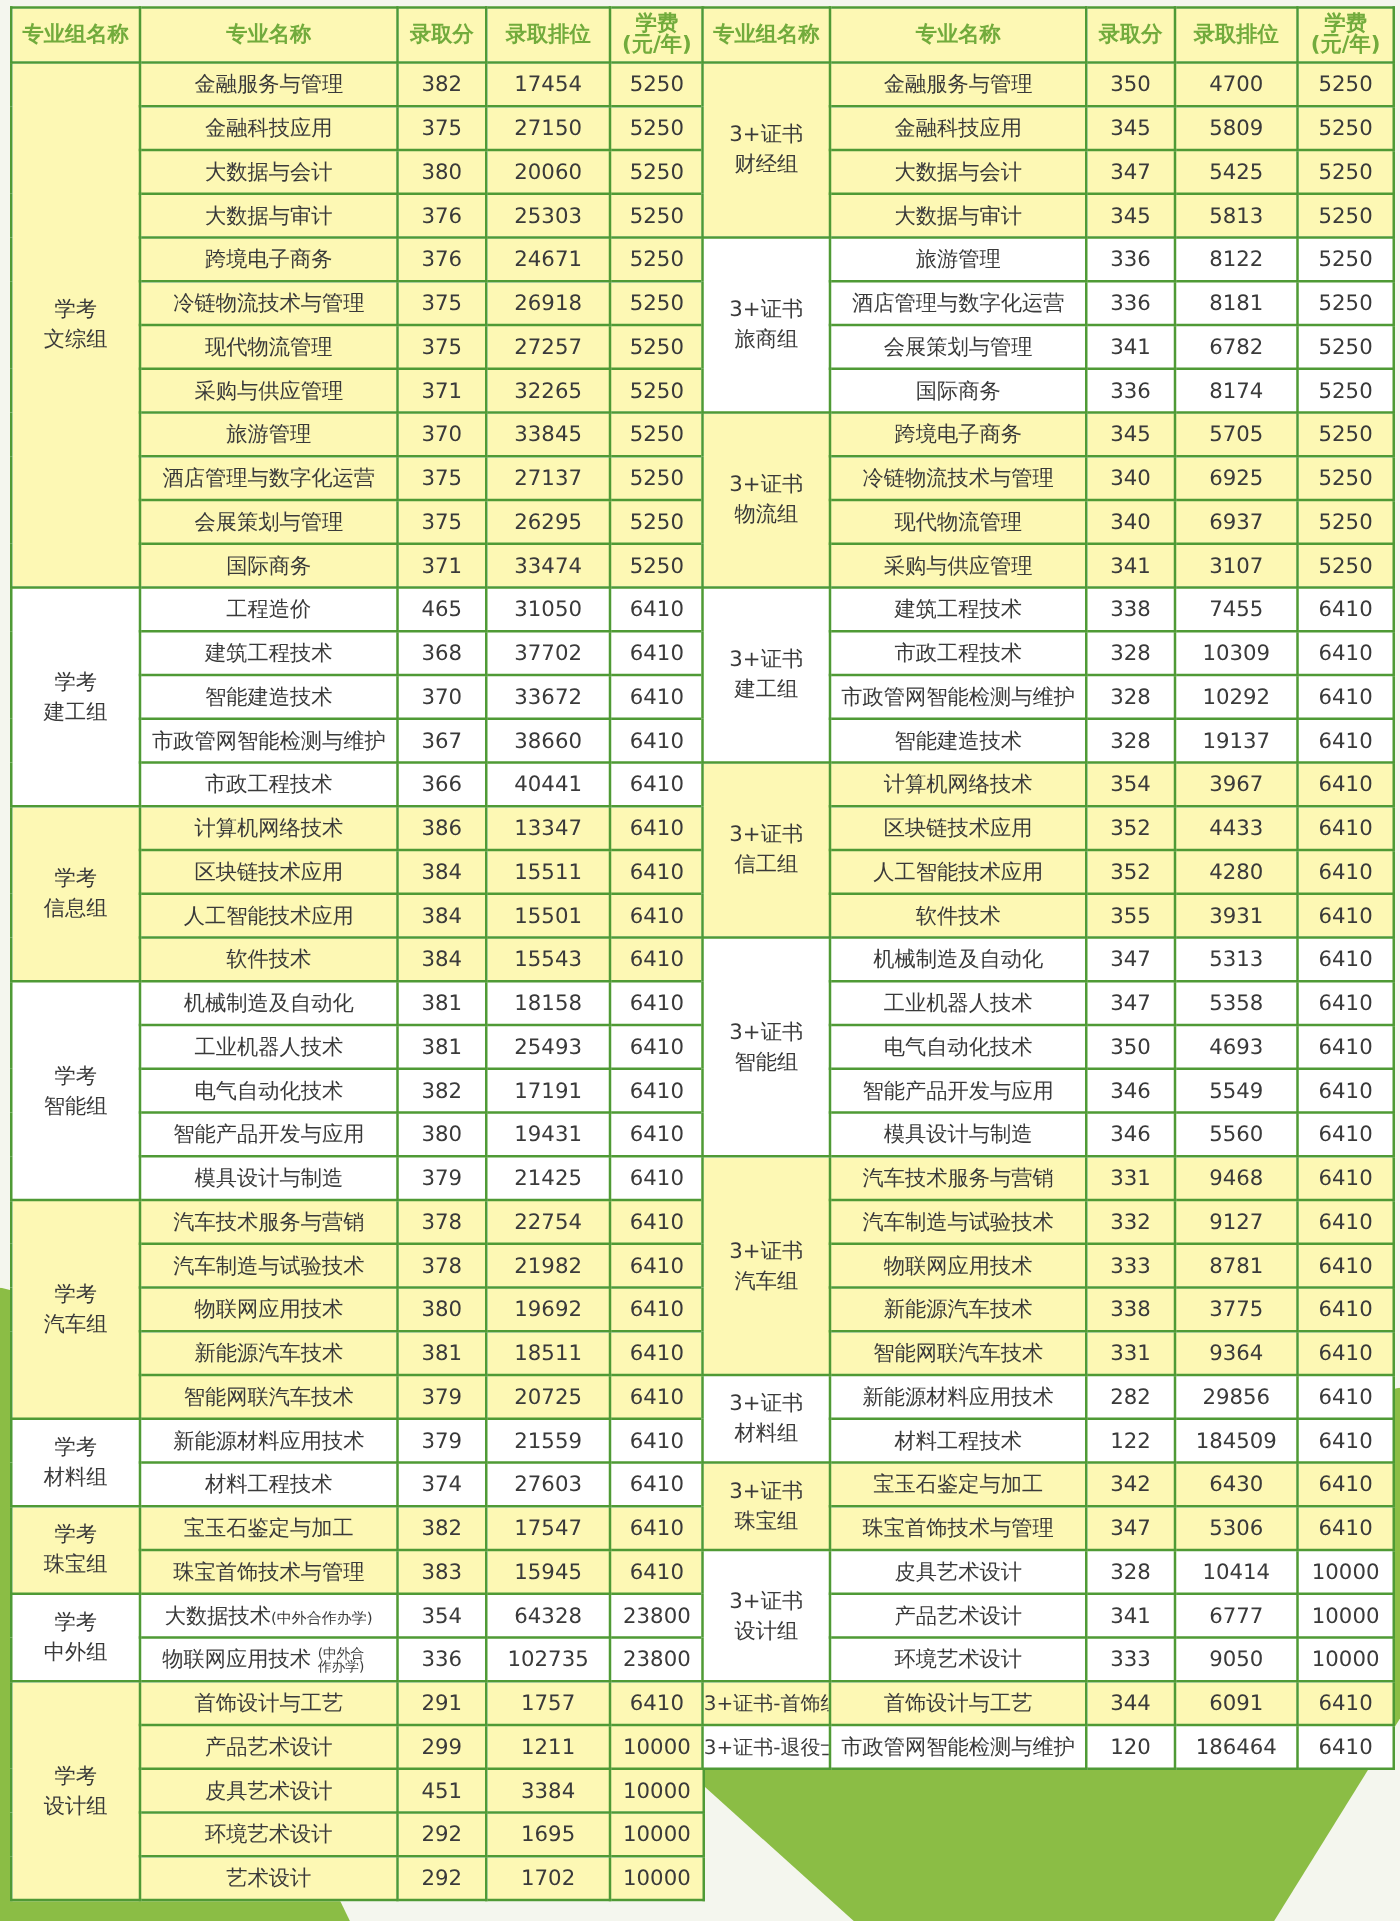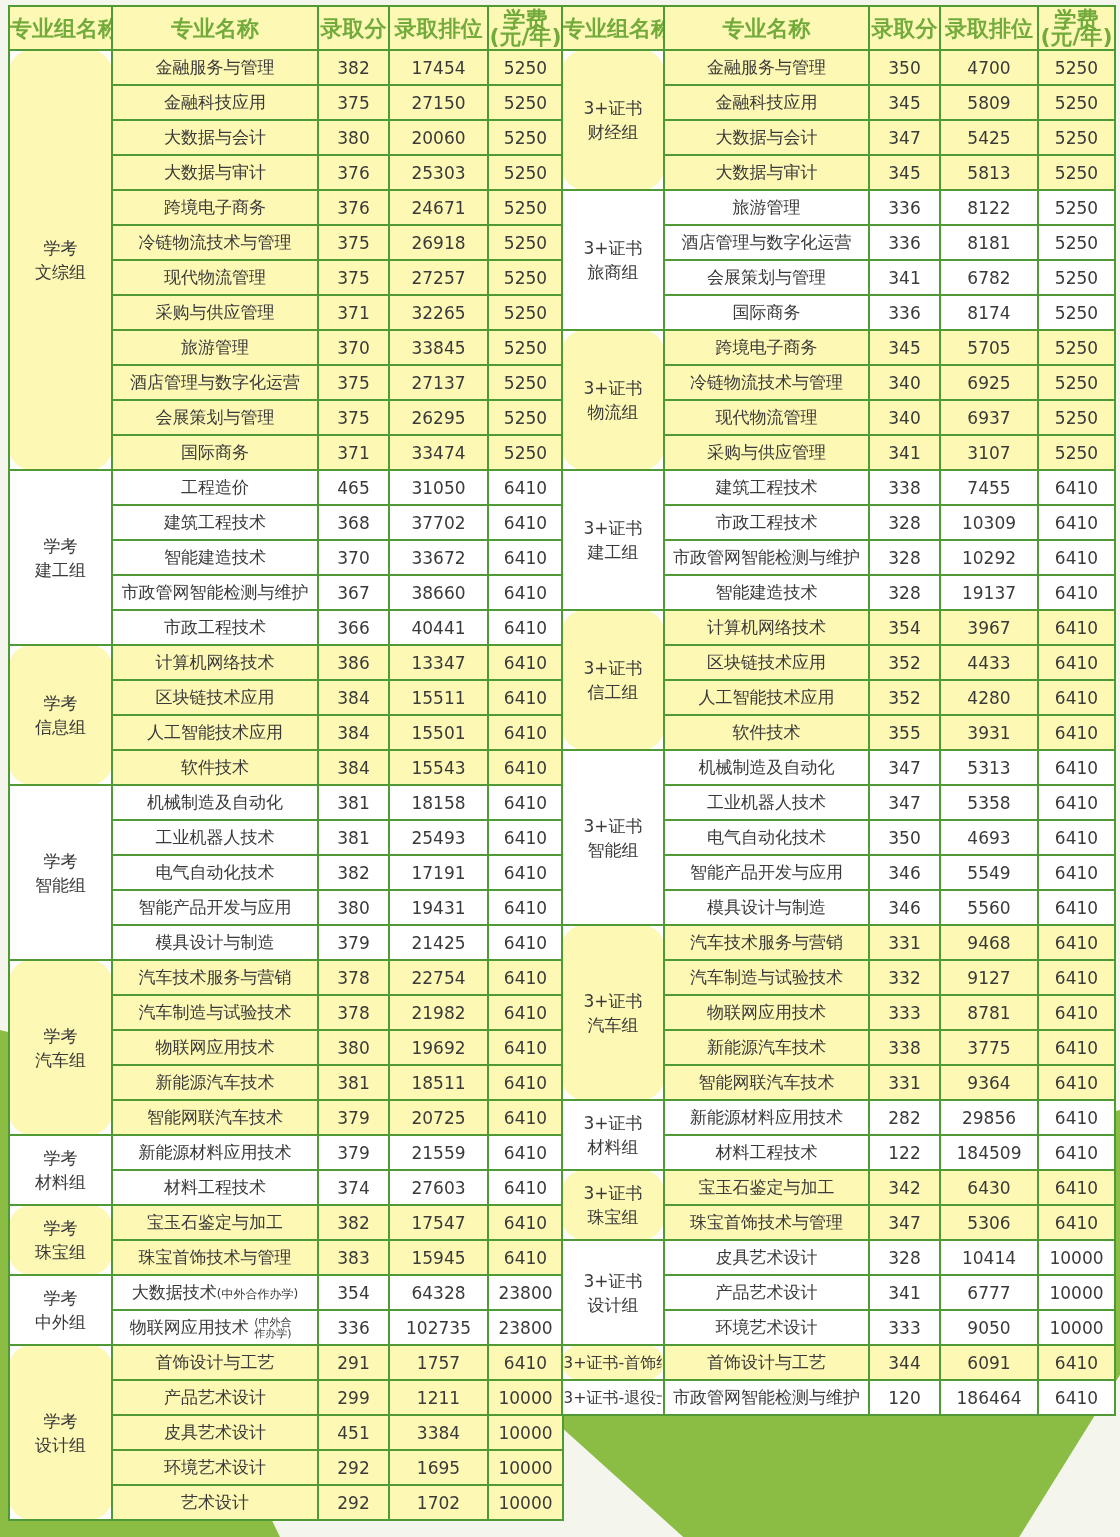--- a/index.html
+++ b/index.html
@@ -21,27 +21,27 @@
   table.grid {
     position: absolute; border-collapse: collapse; table-layout: fixed;
     background: #fff;
   }
   table.grid td, table.grid th {
     border: 2px solid #4f9a35; padding: 0; height: 33px;
     font-size: 17px; color: #3a3a3a; text-align: center; overflow: hidden;
     white-space: nowrap; font-weight: normal;
   }
   table.grid th {
-    height: 42px; color: #72ab3c; font-weight: bold; font-size: 22px; line-height: 17px;
+    height: 42px; color: #72ab3c; font-weight: bold; font-size: 17px; line-height: 17px;
     background: #fdf8b4;
   }
   #tbl-left { left: 8px; top: 5px; width: 554px; }
   #tbl-right { left: 561px; top: 5px; width: 553px; }
   td.major { text-align: left; padding-left: 8px; }
-  td.group { color: #90b84a; font-size: 17px; line-height: 24px; white-space: normal; border-radius: 22px; }
+  td.group { color: #90b84a; font-size: 17px; line-height: 24px; white-space: normal; }
   td.group.small { font-size: 16px; line-height: 14px; text-align: right; }
   .y { background: #fdf8b4; }
   .w { background: #ffffff; }
   .note { font-size: 12px; }
   .note2 { font-size: 11px; display: inline-block; line-height: 11px; vertical-align: middle; text-align: left; }
 </style>
 </head>
 <body>
 
 <div class="bg-left"></div>

